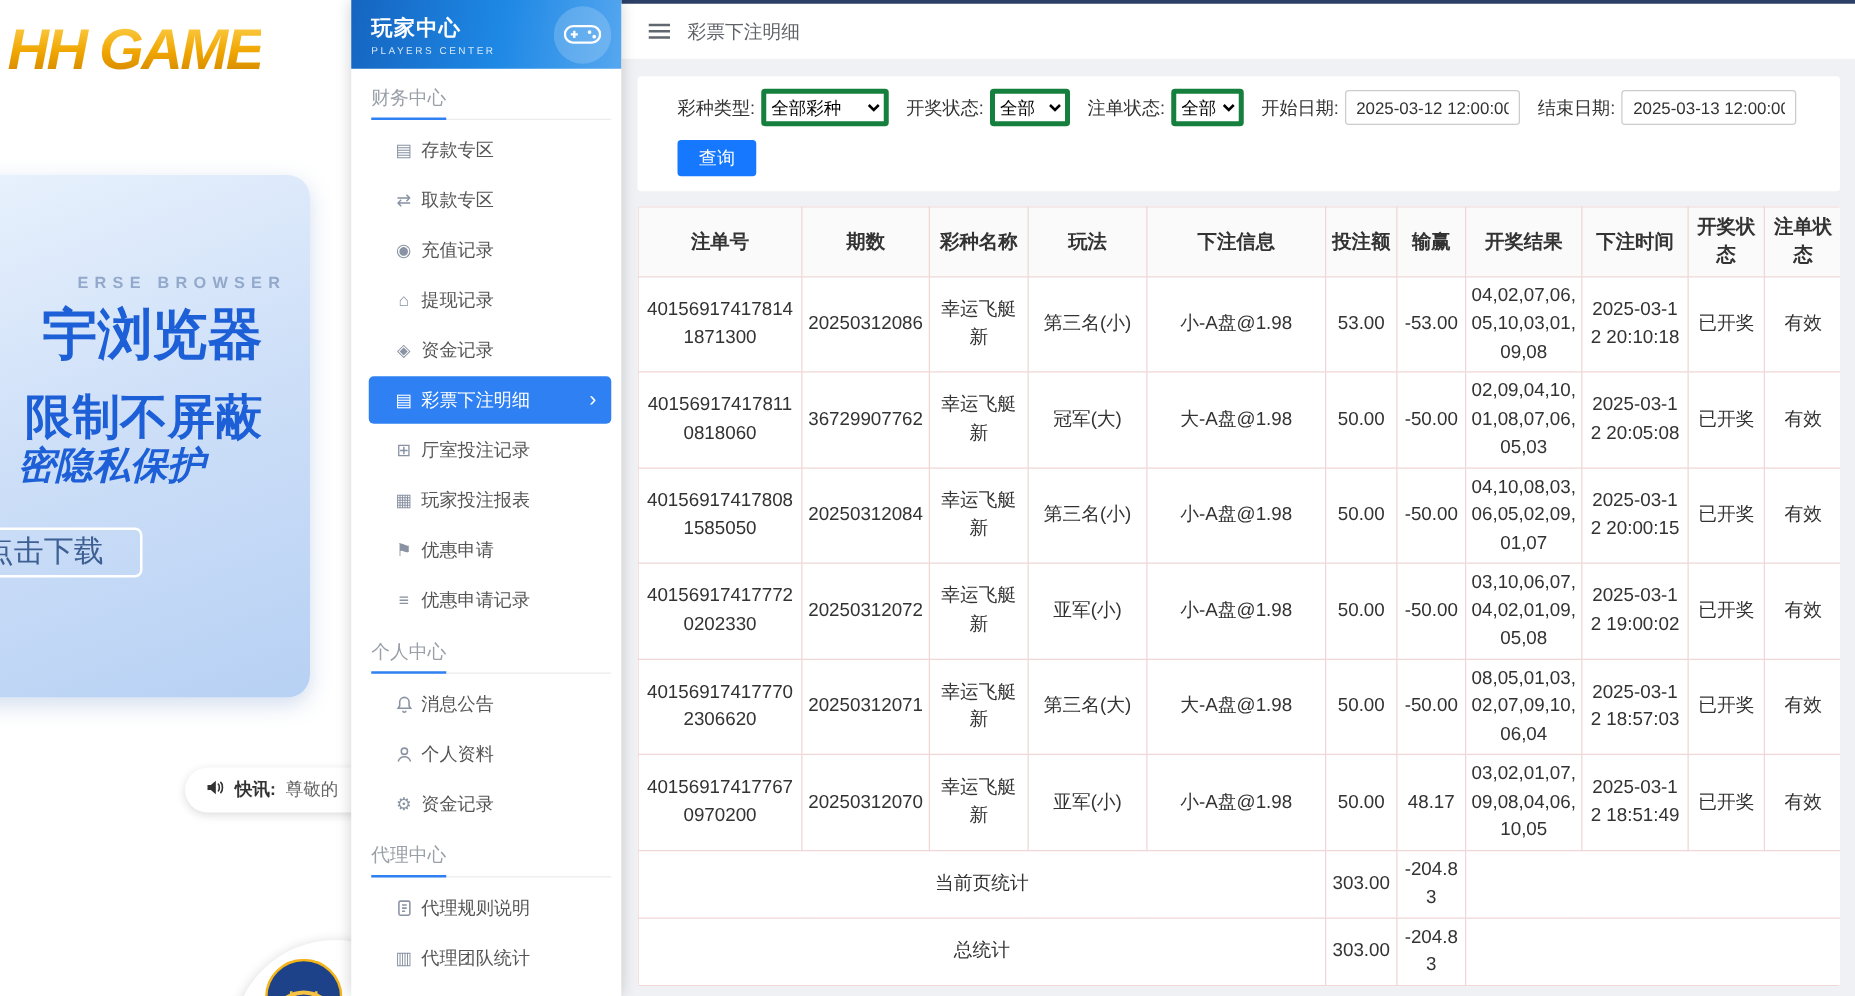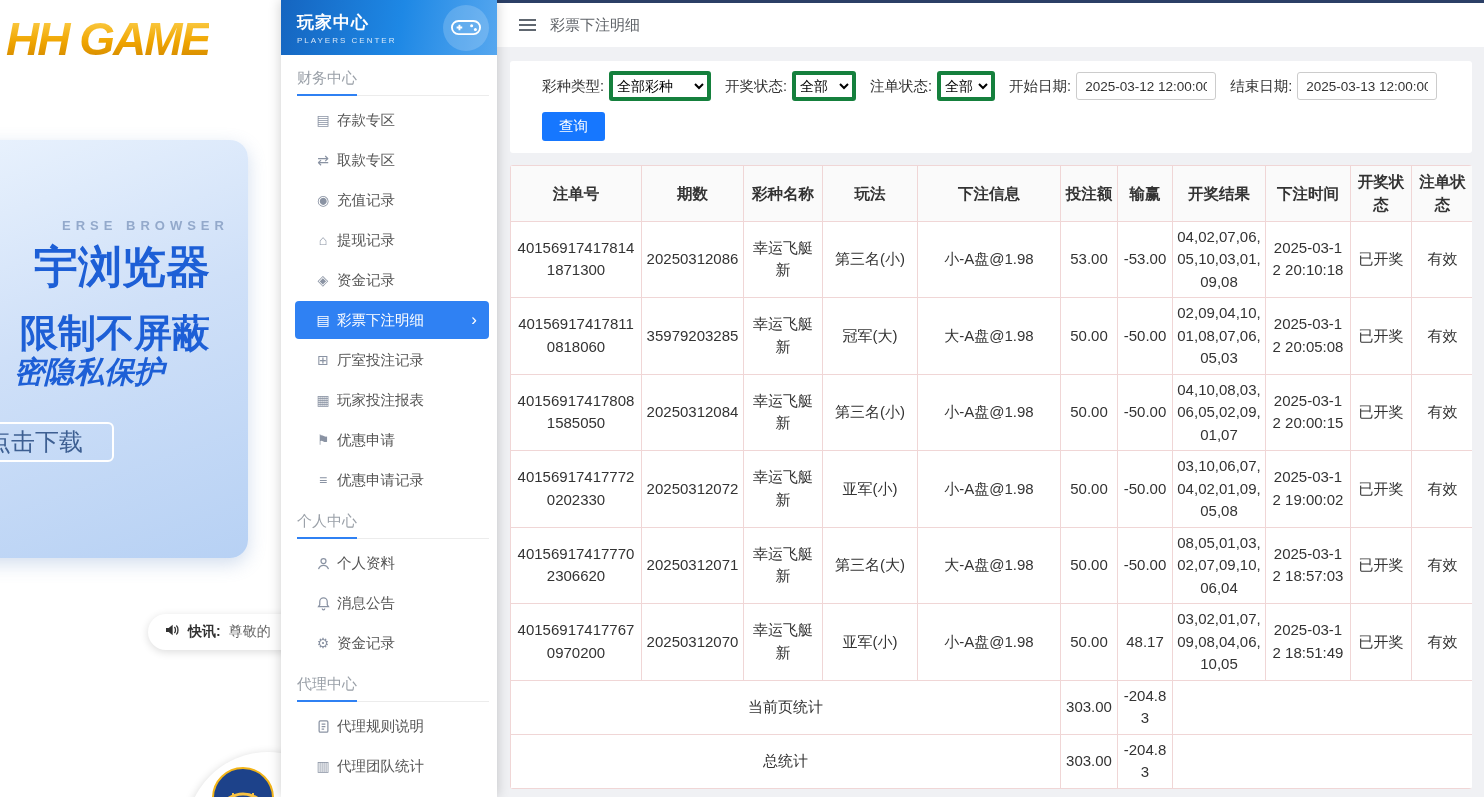--- a/index.html
+++ b/index.html
@@ -159,31 +159,31 @@
           <span class="mi-label">优惠申请</span>
         </div>
         <div class="menu-item">
           <span class="mi-icon">≡</span>
           <span class="mi-label">优惠申请记录</span>
         </div>
         <div class="section-title">个人中心</div>
         <div class="section-line"></div>
         <div class="menu-item">
           <span class="mi-icon"><svg viewBox="0 0 24 24" width="15" height="15">
+              <path d="M12 3a6 6 0 0 0-6 6v5l-2 3h16l-2-3V9a6 6 0 0 0-6-6z" fill="none" stroke="#8a93a3" stroke-width="2"></path>
+              <path d="M10 20a2 2 0 0 0 4 0" fill="none" stroke="#8a93a3" stroke-width="2"></path>
+            </svg></span>
+          <span class="mi-label">消息公告</span>
+        </div>
+        <div class="menu-item">
+          <span class="mi-icon"><svg viewBox="0 0 24 24" width="15" height="15">
               <circle cx="12" cy="8" r="4" fill="none" stroke="#8a93a3" stroke-width="2"></circle>
               <path d="M4 21c1.5-4 5-6 8-6s6.5 2 8 6" fill="none" stroke="#8a93a3" stroke-width="2"></path>
             </svg></span>
           <span class="mi-label">个人资料</span>
-        </div>
-        <div class="menu-item">
-          <span class="mi-icon"><svg viewBox="0 0 24 24" width="15" height="15">
-              <path d="M12 3a6 6 0 0 0-6 6v5l-2 3h16l-2-3V9a6 6 0 0 0-6-6z" fill="none" stroke="#8a93a3" stroke-width="2"></path>
-              <path d="M10 20a2 2 0 0 0 4 0" fill="none" stroke="#8a93a3" stroke-width="2"></path>
-            </svg></span>
-          <span class="mi-label">消息公告</span>
         </div>
         <div class="menu-item">
           <span class="mi-icon">⚙</span>
           <span class="mi-label">资金记录</span>
         </div>
         <div class="section-title">代理中心</div>
         <div class="section-line"></div>
         <div class="menu-item">
           <span class="mi-icon"><svg viewBox="0 0 24 24" width="15" height="15">
               <rect x="5" y="3" width="14" height="18" rx="2" fill="none" stroke="#8a93a3" stroke-width="2"></rect>
@@ -263,21 +263,21 @@
               <td>小-A盘@1.98</td>
               <td>53.00</td>
               <td>-53.00</td>
               <td>04,02,07,06,05,10,03,01,09,08</td>
               <td>2025-03-12 20:10:18</td>
               <td>已开奖</td>
               <td>有效</td>
             </tr>
             <tr class="data-row">
               <td>401569174178110818060</td>
-              <td>35979203285</td>
+              <td>36729907762</td>
               <td>幸运飞艇新</td>
               <td>冠军(大)</td>
               <td>大-A盘@1.98</td>
               <td>50.00</td>
               <td>-50.00</td>
               <td>02,09,04,10,01,08,07,06,05,03</td>
               <td>2025-03-12 20:05:08</td>
               <td>已开奖</td>
               <td>有效</td>
             </tr>

